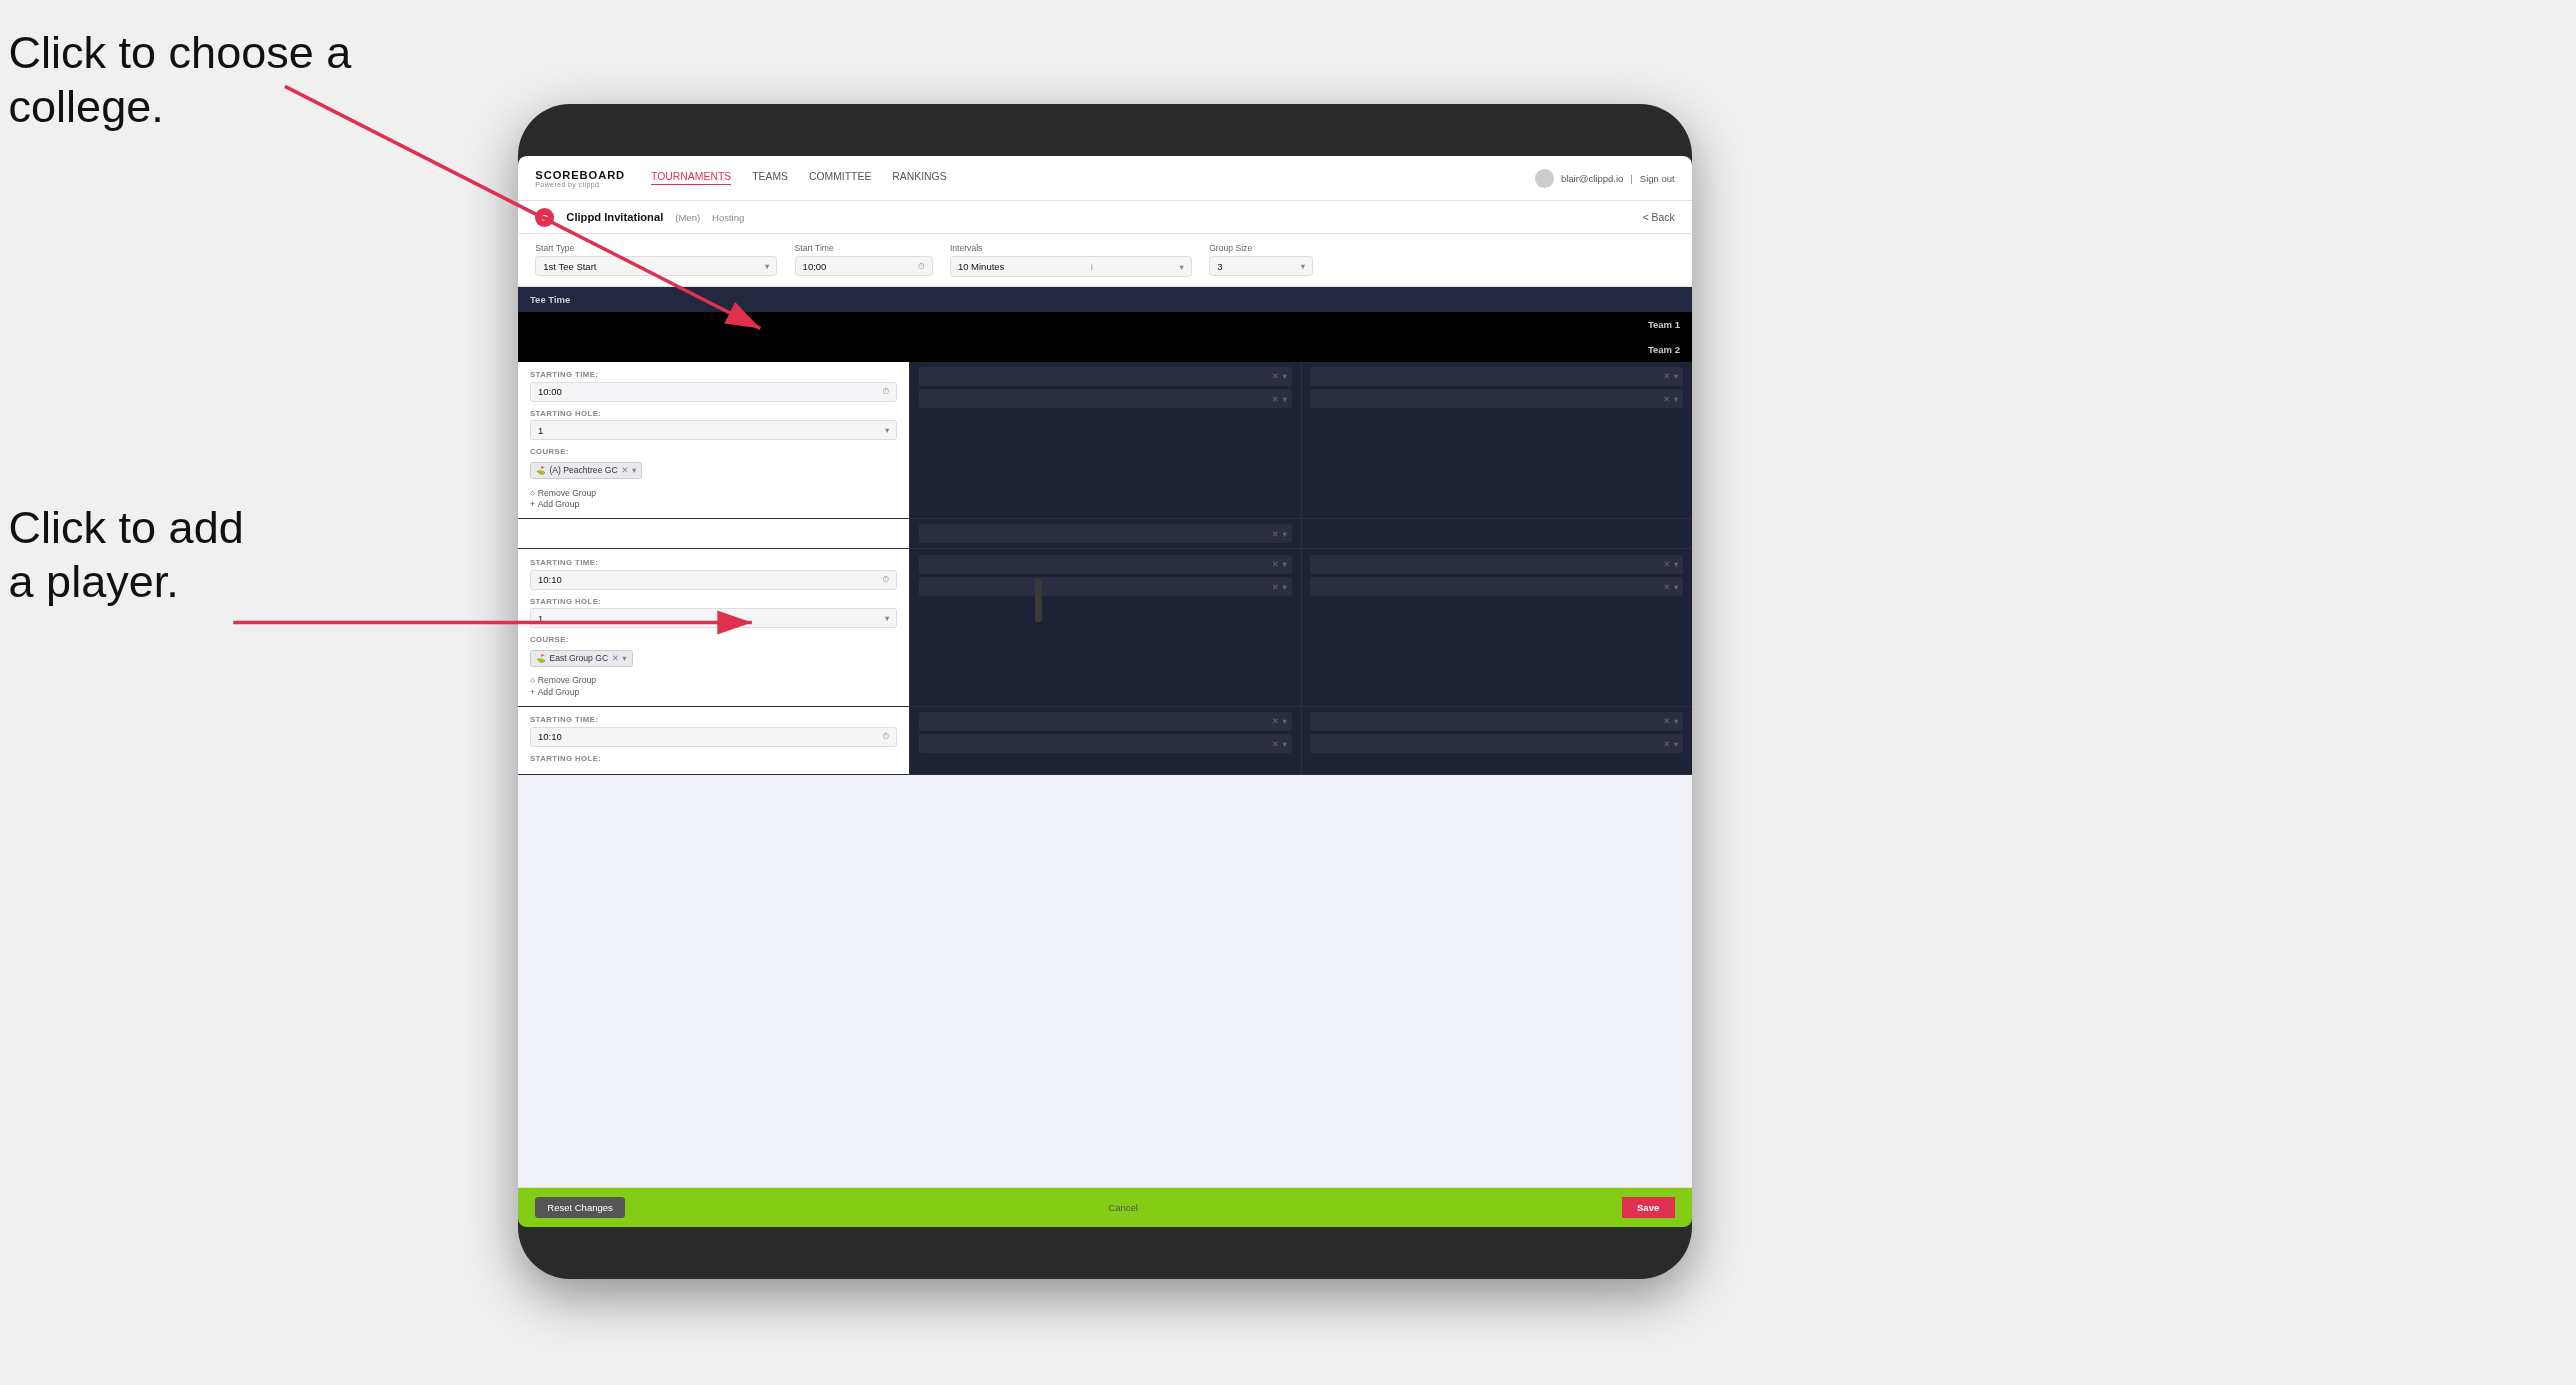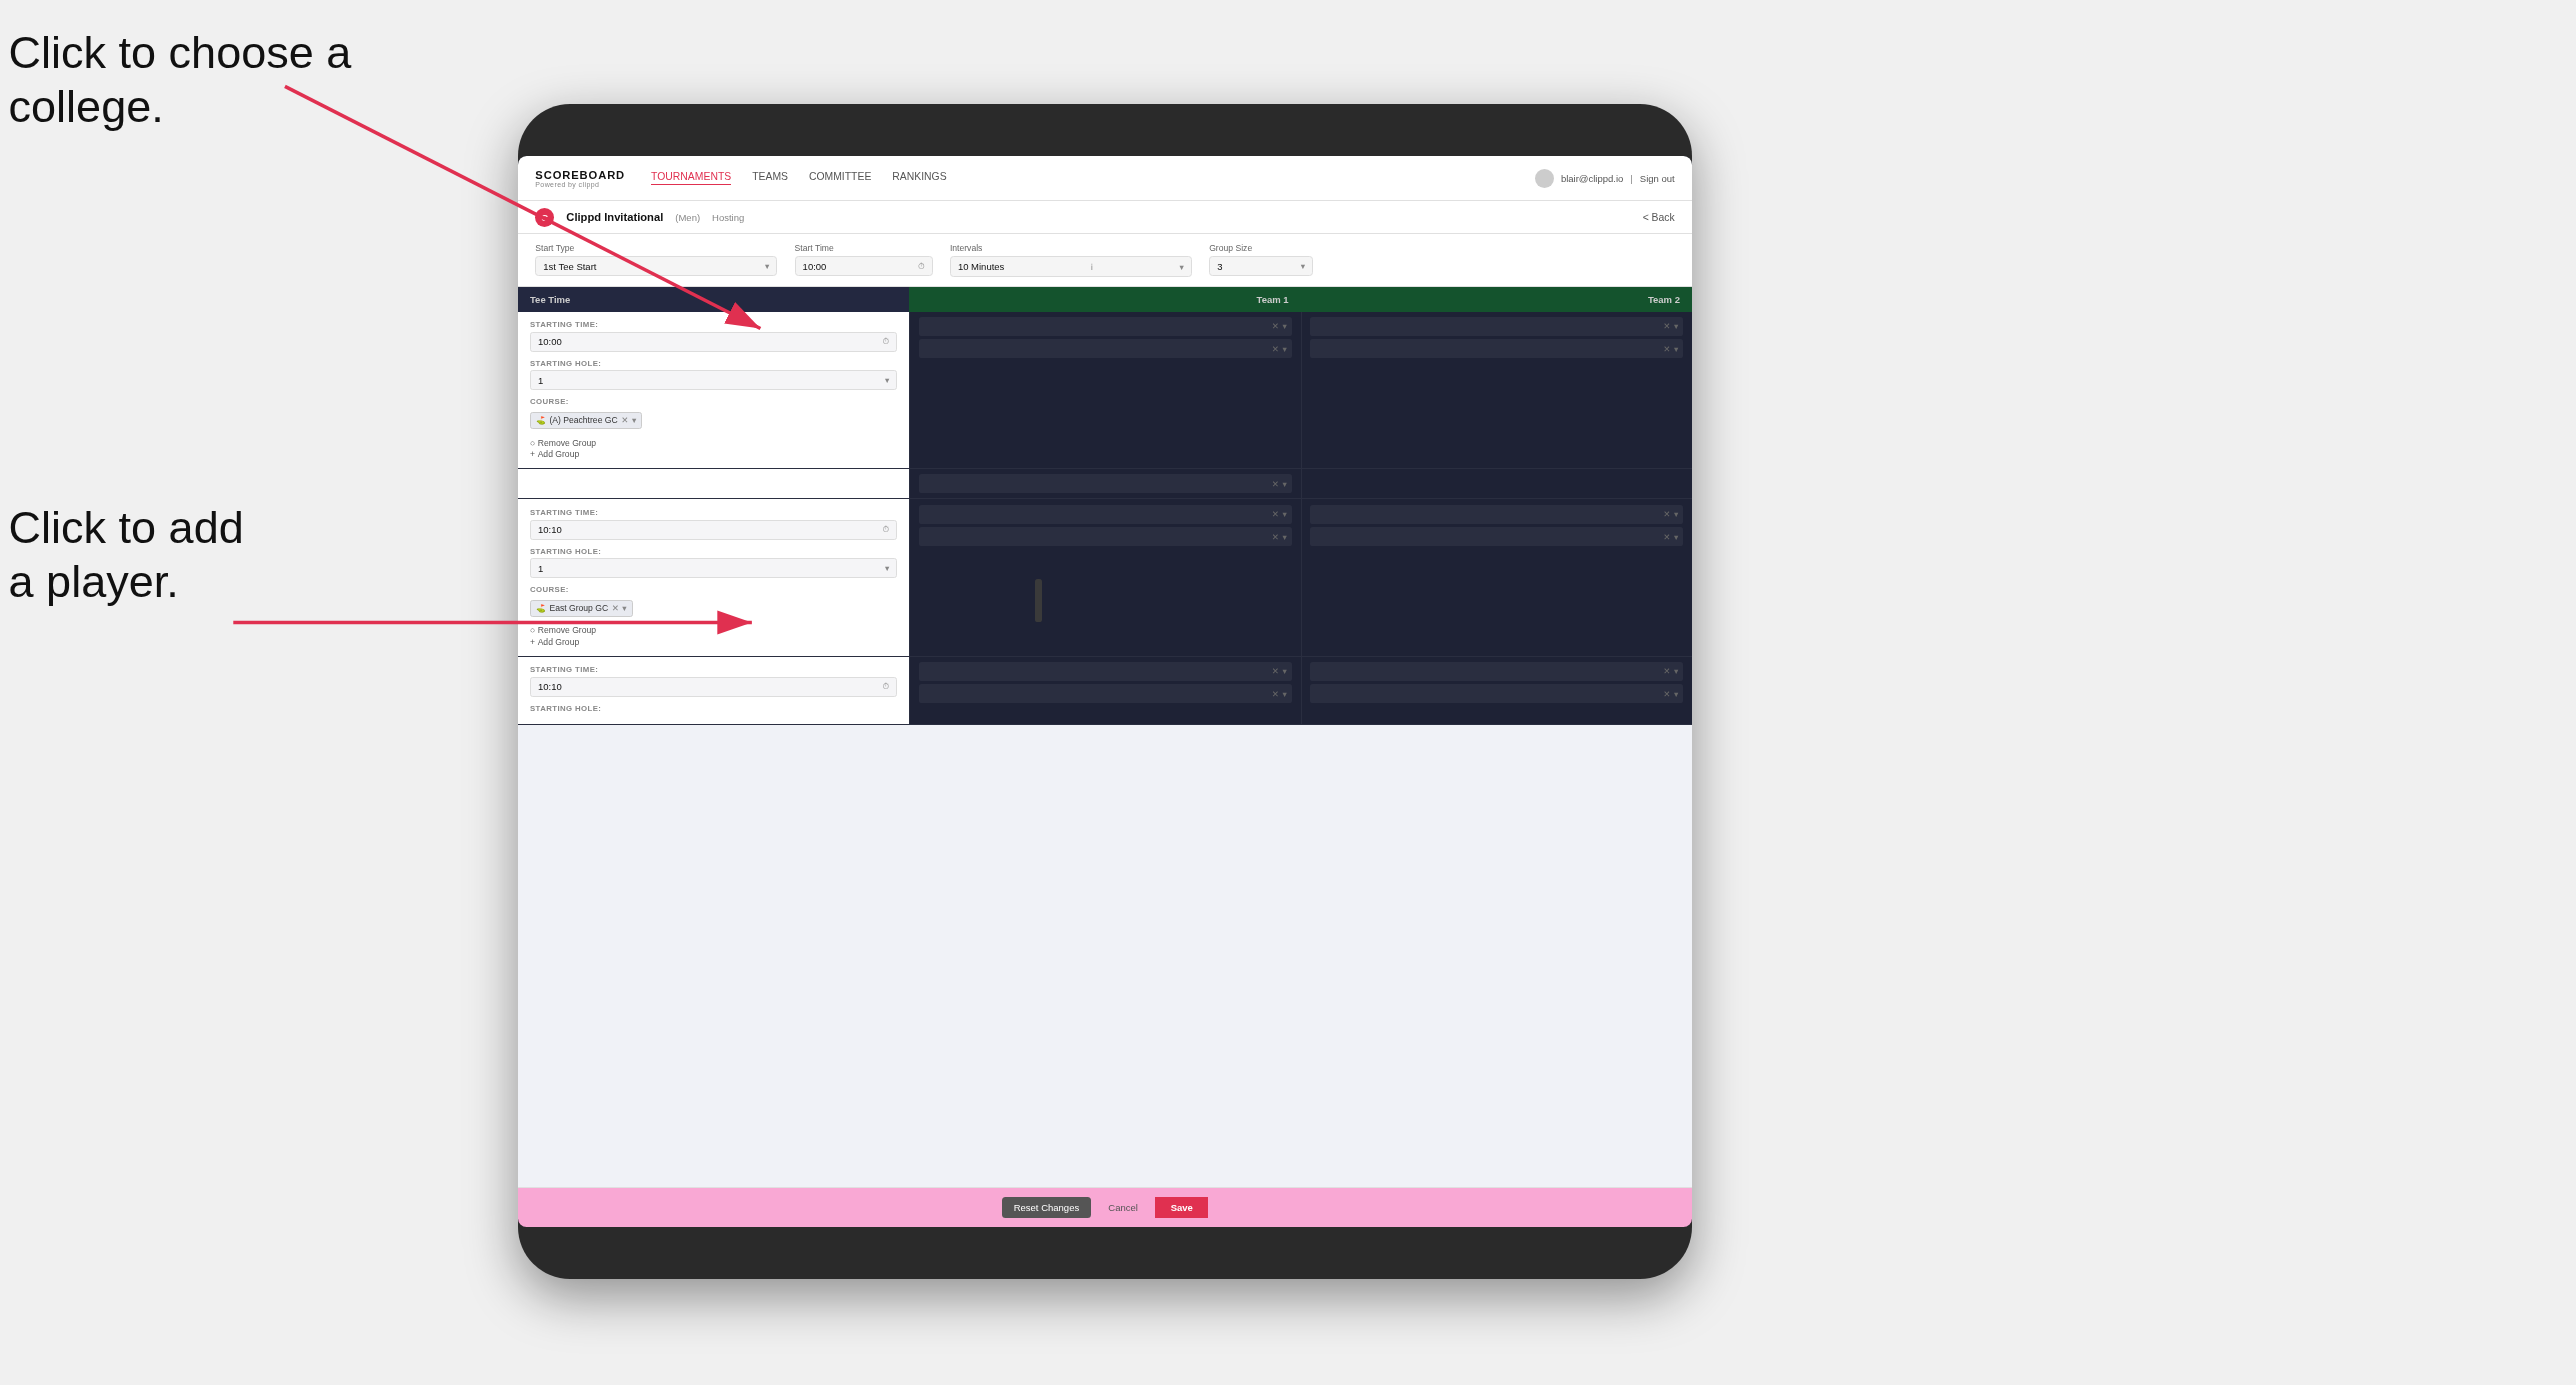--- a/index.html
+++ b/index.html
@@ -254,22 +254,22 @@
     
     .schedule-panel {
       flex: 1;
       overflow-y: auto;
       background: #f0f2f7;
     }
 
     
     .schedule-header {
       display: grid;
-      grid-template-columns: 1fr 1fr 1fr;
-      background: #14532d;
+      grid-template-columns: 1fr;
+      background: #000000;
       padding: 0;
       position: sticky;
       top: 0;
       z-index: 5;
     }
     .schedule-header-cell {
       padding: 7px 12px;
       font-size: 9.5px;
       color: #ccc;
       font-weight: 600;
@@ -307,25 +307,25 @@
       align-items: center;
       justify-content: flex-end;
       padding: 0 5.2px;
       gap: 3.5px;
     }
     .player-x { font-size: 8.6px; color: #666; cursor: pointer; }
     .player-arrow { font-size: 8.6px; color: #666; cursor: pointer; }
 
     
     .footer-bar {
-      background: #f9a8d4;
+      background: #84cc16;
       height: 40px;
       display: flex;
       align-items: center;
-      justify-content: center;
+      justify-content: space-between;
       padding: 0 17.3px;
       gap: 8.6px;
       border-top: 0.9px solid #e0e0e0;
       flex-shrink: 0;
     }
     .btn-reset {
       background: #555;
       color: #fff;
       border: none;
       border-radius: 3.5px;

